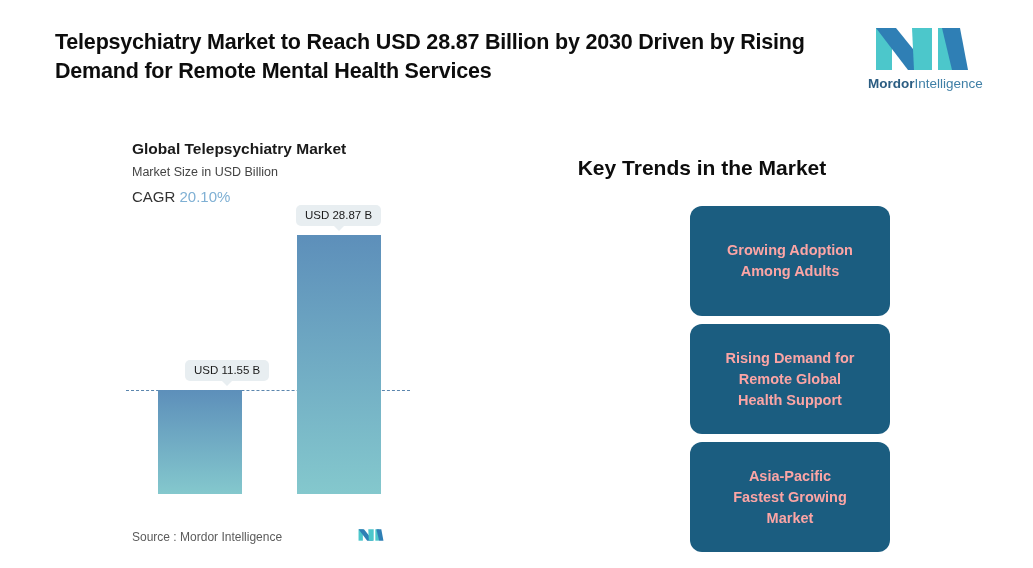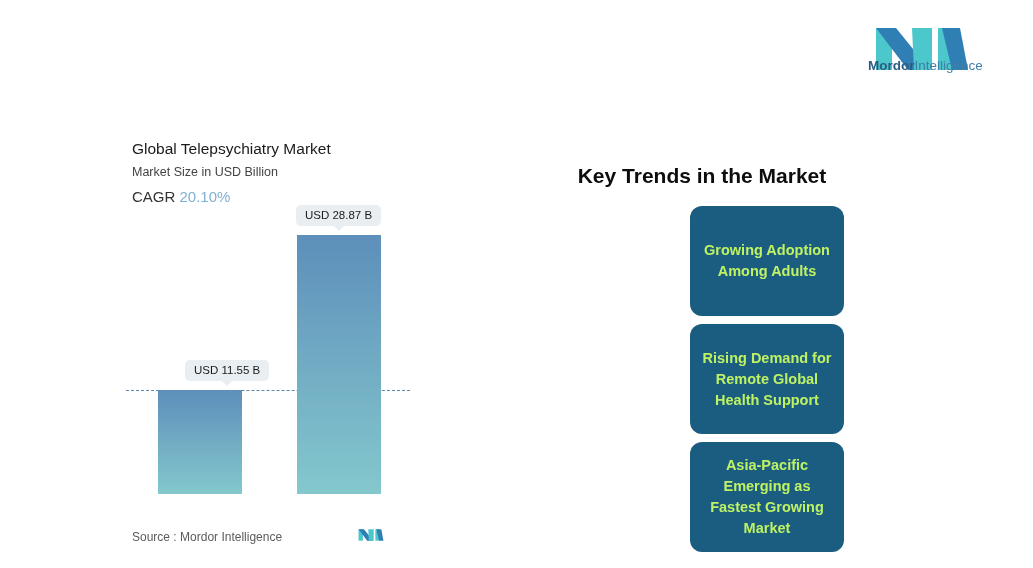--- a/index.html
+++ b/index.html
@@ -43,21 +43,21 @@
     width: 108px;
     height: 68px;
   }
   #brand-mark {
     display: block;
     margin: 0 auto;
   }
   #brand-wordmark {
     position: absolute;
     left: 0;
-    top: 34px;
+    top: 52px;
     width: 108px;
     text-align: center;
     font-size: 13.5px;
     white-space: nowrap;
   }
   .wm-bold { font-weight: bold; color: #2b5d82; }
   .wm-light { font-weight: normal; color: #3f7fa6; }
 
   
   #chart-panel {
@@ -65,21 +65,21 @@
     left: 126px;
     top: 132px;
     width: 300px;
     height: 415px;
   }
   #chart-title {
     position: absolute;
     left: 6px;
     top: 8px;
     font-size: 15.5px;
-    font-weight: normal;
+    font-weight: bold;
     color: #1a1a1a;
   }
   #chart-subtitle {
     position: absolute;
     left: 6px;
     top: 33px;
     font-size: 12.5px;
     color: #444444;
   }
   #chart-cagr {
@@ -187,53 +187,54 @@
   #trends-panel {
     position: absolute;
     left: 548px;
     top: 140px;
     width: 440px;
     height: 410px;
   }
   #trends-title {
     position: absolute;
     left: 0;
-    top: 24px;
+    top: 16px;
     width: 308px;
     text-align: center;
     font-size: 21px;
     font-weight: bold;
     color: #0d0d0d;
   }
   .trend-card {
     position: absolute;
     left: 142px;
-    width: 154px;
+    width: 200px;
     background: #1b5d80;
     border-radius: 12px;
-    color: #bef264;
+    color: #fca5a5;
     font-size: 14.5px;
     font-weight: bold;
     line-height: 21px;
     text-align: center;
     display: flex;
     align-items: center;
     justify-content: center;
     padding: 0 12px;
     box-sizing: border-box;
   }
   #trend-card-0 { top: 66px; height: 110px; }
   #trend-card-1 { top: 184px; height: 110px; }
   #trend-card-2 { top: 302px; height: 110px; }
   .trend-card span { display: block; }
 </style>
 </head>
 <body>
 
 <div id="header">
+  <div id="page-title">Telepsychiatry Market to Reach USD 28.87 Billion by 2030 Driven by Rising Demand for Remote Mental Health Services</div>
 
   <div id="brand-logo">
     <svg id="brand-mark" width="96" height="50" viewBox="0 0 96 50">
 
       <polygon points="2,4 18,4 18,46 2,46" fill="#4cc7cb"></polygon>
 
       <polygon points="2,4 22,4 56,46 34,46" fill="#2f7fb5"></polygon>
 
       <polygon points="38,4 58,4 58,46 40,46" fill="#4cc7cb"></polygon>
       <polygon points="38,4 52,4 20,46 6,46" fill="#4cc7cb" opacity="0"></polygon>
@@ -305,18 +306,17 @@
     <div>
       <span>Rising Demand for</span>
       <span>Remote Global</span>
       <span>Health Support</span>
     </div>
   </div>
 
   <div class="trend-card" id="trend-card-2" style="background: rgb(27, 93, 128);">
     <div>
       <span>Asia-Pacific</span>
-      <span>Emerging as</span>
       <span>Fastest Growing</span>
       <span>Market</span>
     </div>
   </div>
 </div>
 
 </body></html>

